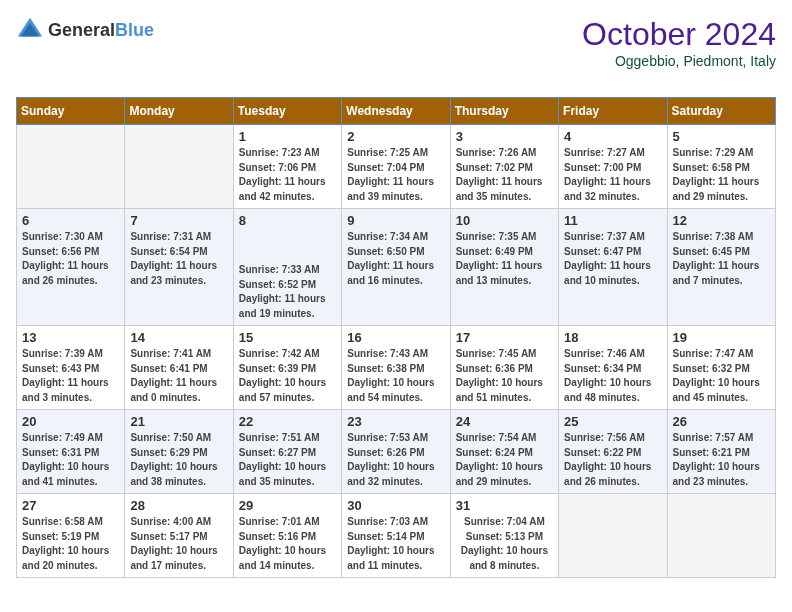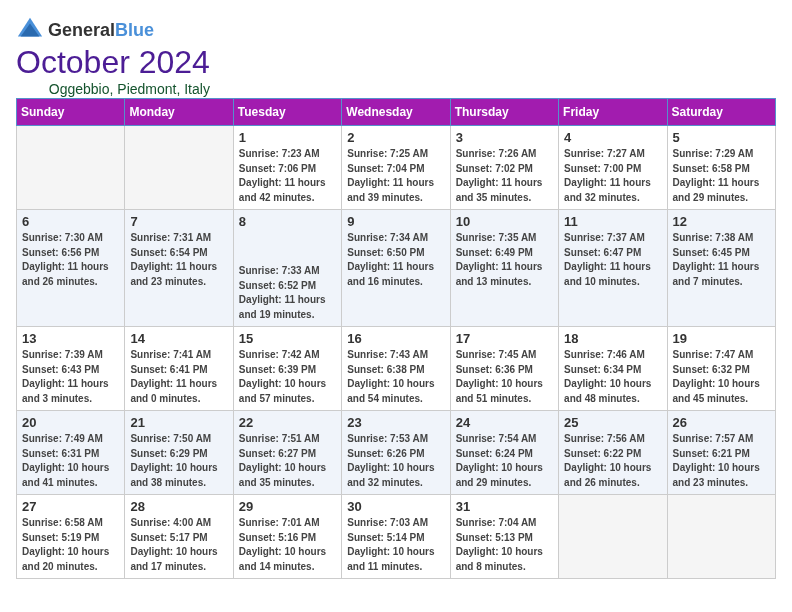--- a/index.html
+++ b/index.html
@@ -7,22 +7,21 @@
       font-family: Arial, sans-serif;
       background: #fff;
       width: 792px;
       min-height: 612px;
       padding: 16px;
     }
     .header {
       display: flex;
       justify-content: space-between;
       align-items: flex-start;
-      margin-bottom: 1px;
-      flex-direction: column;
+      margin-bottom: 28px;
     }
     .logo {
       display: flex;
       align-items: center;
       gap: 4px;
     }
     .logo-text-general {
       font-size: 18px;
       font-weight: bold;
       color: #333;
@@ -47,21 +46,21 @@
     .location {
       font-size: 14px;
       color: #14532d;
     }
     table {
       width: 100%;
       border-collapse: collapse;
       table-layout: fixed;
     }
     th {
-      background-color: #a21caf;
+      background-color: #a16207;
       color: #fff;
       font-size: 12px;
       font-weight: bold;
       padding: 6px 4px;
       text-align: left;
       border: 1px solid #5590cc;
     }
     td {
       border: 1px solid #ccc;
       vertical-align: top;
@@ -311,21 +310,21 @@
 Daylight: 10 hours and 14 minutes.</div>
         </td>
         <td>
           <span class="day-number">30</span>
           <div class="day-info" style="white-space: pre-line;">Sunrise: 7:03 AM
 Sunset: 5:14 PM
 Daylight: 10 hours and 11 minutes.</div>
         </td>
         <td>
           <span class="day-number">31</span>
-          <div class="day-info" style="white-space: pre-line;">Sunrise: 7:04 AM
+          <div class="day-info" style="white-space: pre-line; text-align: center;">Sunrise: 7:04 AM
 Sunset: 5:13 PM
 Daylight: 10 hours and 8 minutes.</div>
         </td>
         <td class="empty"></td>
         <td class="empty"></td>
       </tr>
     </tbody>
 </table>
 
 </body></html>

